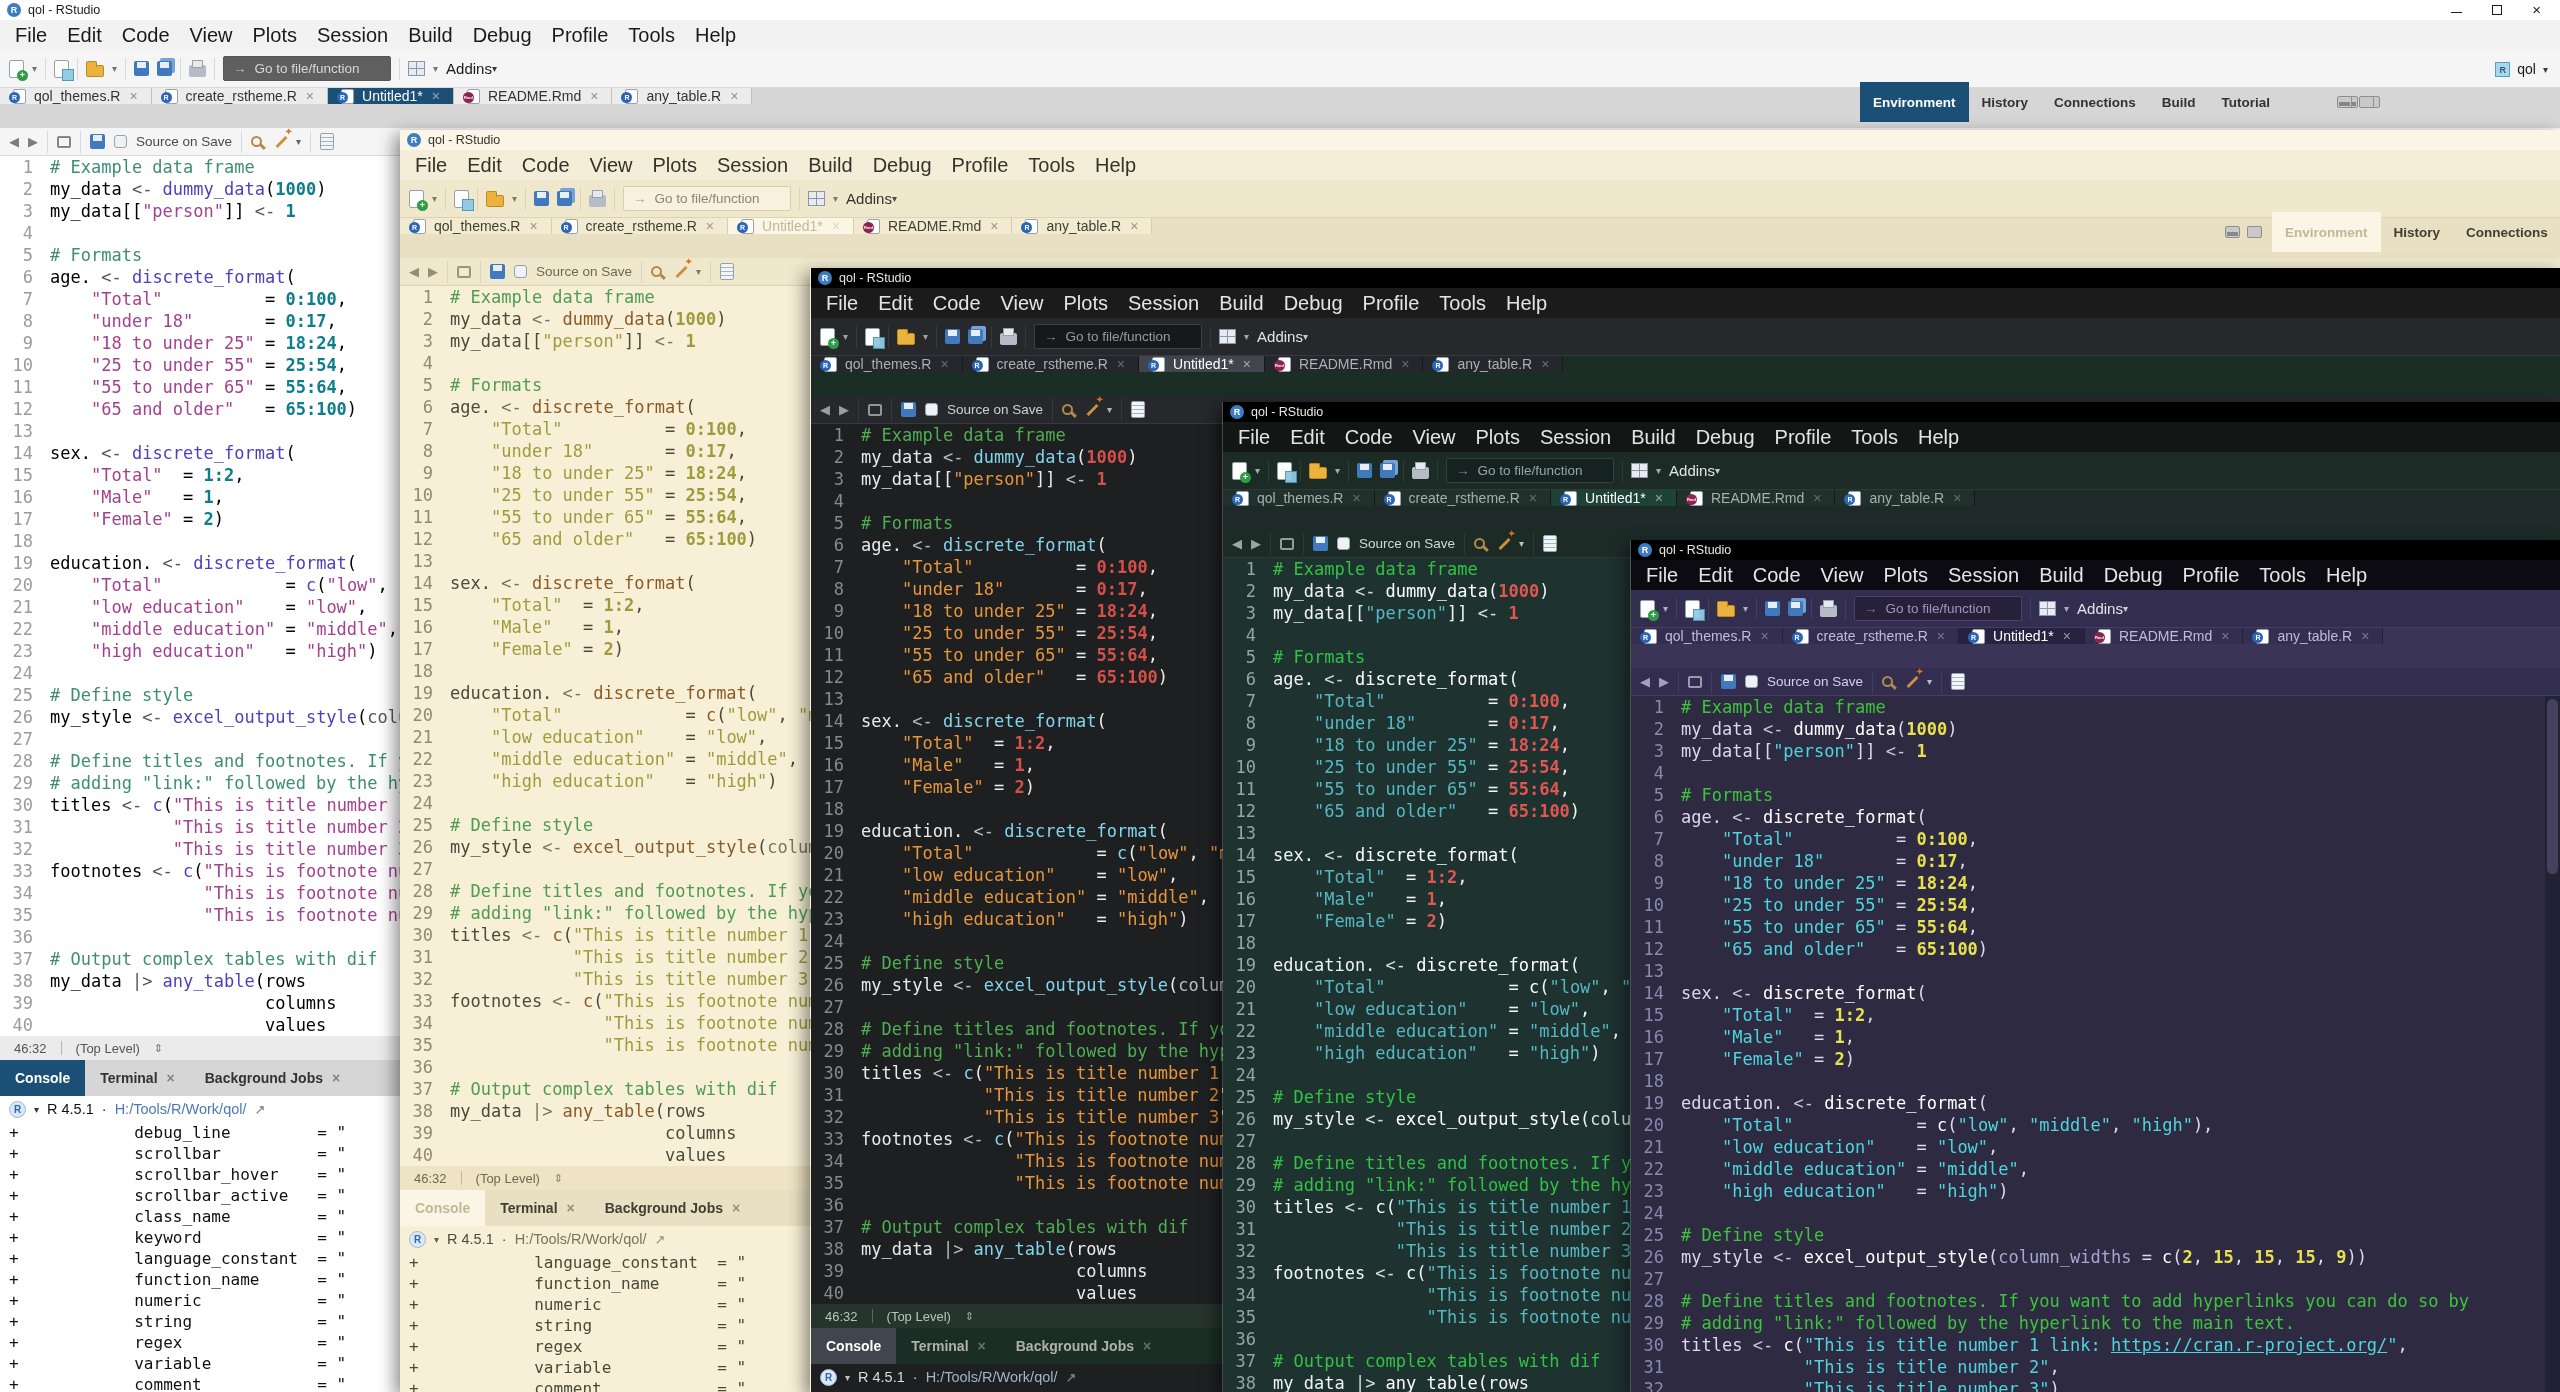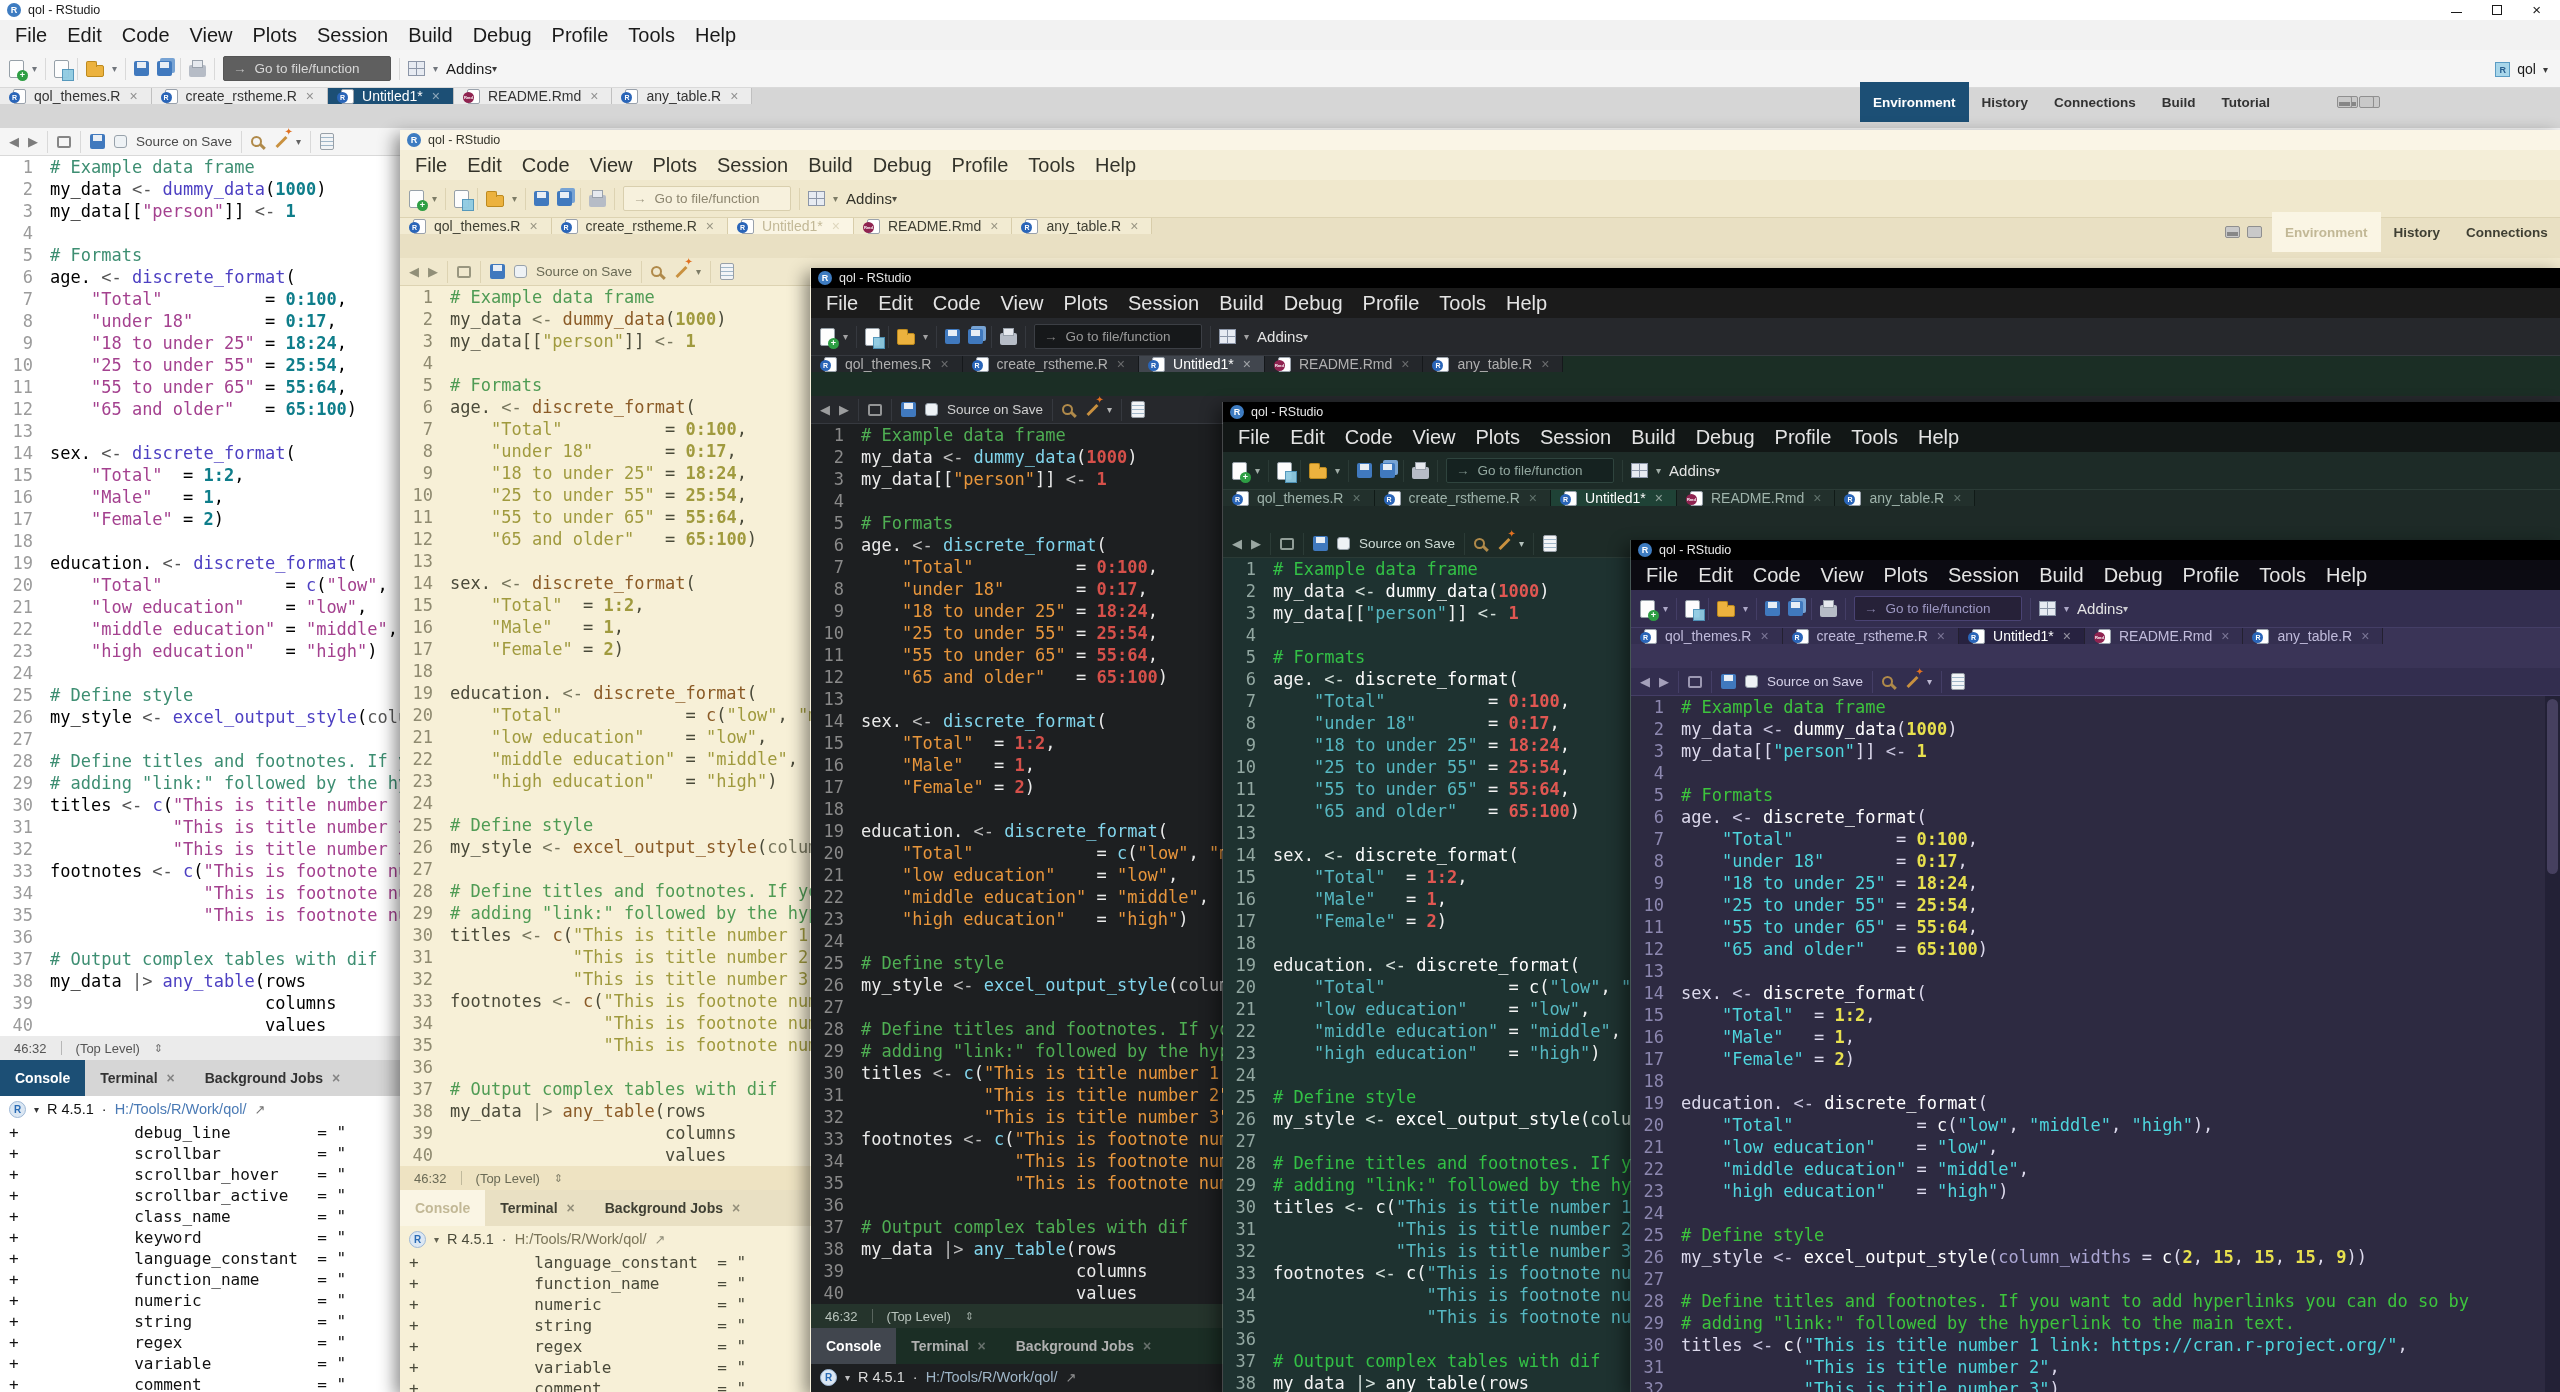--- a/index.html
+++ b/index.html
@@ -39,21 +39,21 @@
   .pi.min::after{content:"";position:absolute;left:1px;right:1px;bottom:1px;height:4px;background:#878787}
   .edbar{height:28px;flex:none;background:var(--edbar_bg);border-bottom:1px solid var(--tb_border);display:flex;align-items:center;gap:9px;padding:0 9px;font-size:13.5px;color:var(--edbar_fg)}
   .navarr{font-size:13px;opacity:.7}
   .check{width:13px;height:13px;background:#eef2f5;border:1px solid #98a2ab;border-radius:3px;flex:none}
   .codearea{background:var(--code_bg);overflow:hidden;position:relative}
   .grow{flex:1}
   .cline{display:flex;height:22px;font-family:"DejaVu Sans Mono",monospace;font-size:17px;line-height:22px;color:var(--code_fg);white-space:pre}
   .ln{width:50px;text-align:right;padding-right:17px;color:var(--gutter_fg);flex:none}
   .tok-c{color:var(--com)} .tok-s{color:var(--str)} .tok-o{color:var(--op)} .tok-v{color:var(--param)}
   .tok-n{color:var(--num);font-weight:bold} .tok-f{color:var(--fn);font-weight:normal}
-  .tok-lnk{color:var(--str);}
+  .tok-lnk{color:var(--str);text-decoration:underline}
   .statusbar{height:24px;flex:none;background:var(--status_bg);color:var(--status_fg);font-size:13px;display:flex;align-items:center;gap:14px;padding:0 14px}
   .sdiv{width:1px;height:14px;background:currentColor;opacity:.35}
   .updn{font-size:11px;opacity:.8}
   .ctabrow{height:36px;flex:none;background:var(--strip_bg);display:flex;align-items:stretch}
   .ctab{display:flex;align-items:center;gap:8px;padding:0 15px;font-size:14px;font-weight:bold;color:var(--tab_fg)}
   .ctab.active{background:var(--tab_active_bg);color:var(--tab_active_fg)}
   .consbody{flex:1;background:var(--cons_bg);color:var(--cons_fg);overflow:hidden}
   .rheader{height:26px;display:flex;align-items:center;gap:8px;padding:0 9px;font-size:14.5px}
   .rmed{width:17px;height:17px;border-radius:50%;background:#dbe7f3;border:1px solid #9db7d6;color:#2a6bb5;font-weight:bold;font-size:10px;display:flex;align-items:center;justify-content:center;flex:none}
   .path{color:var(--path_fg)}

